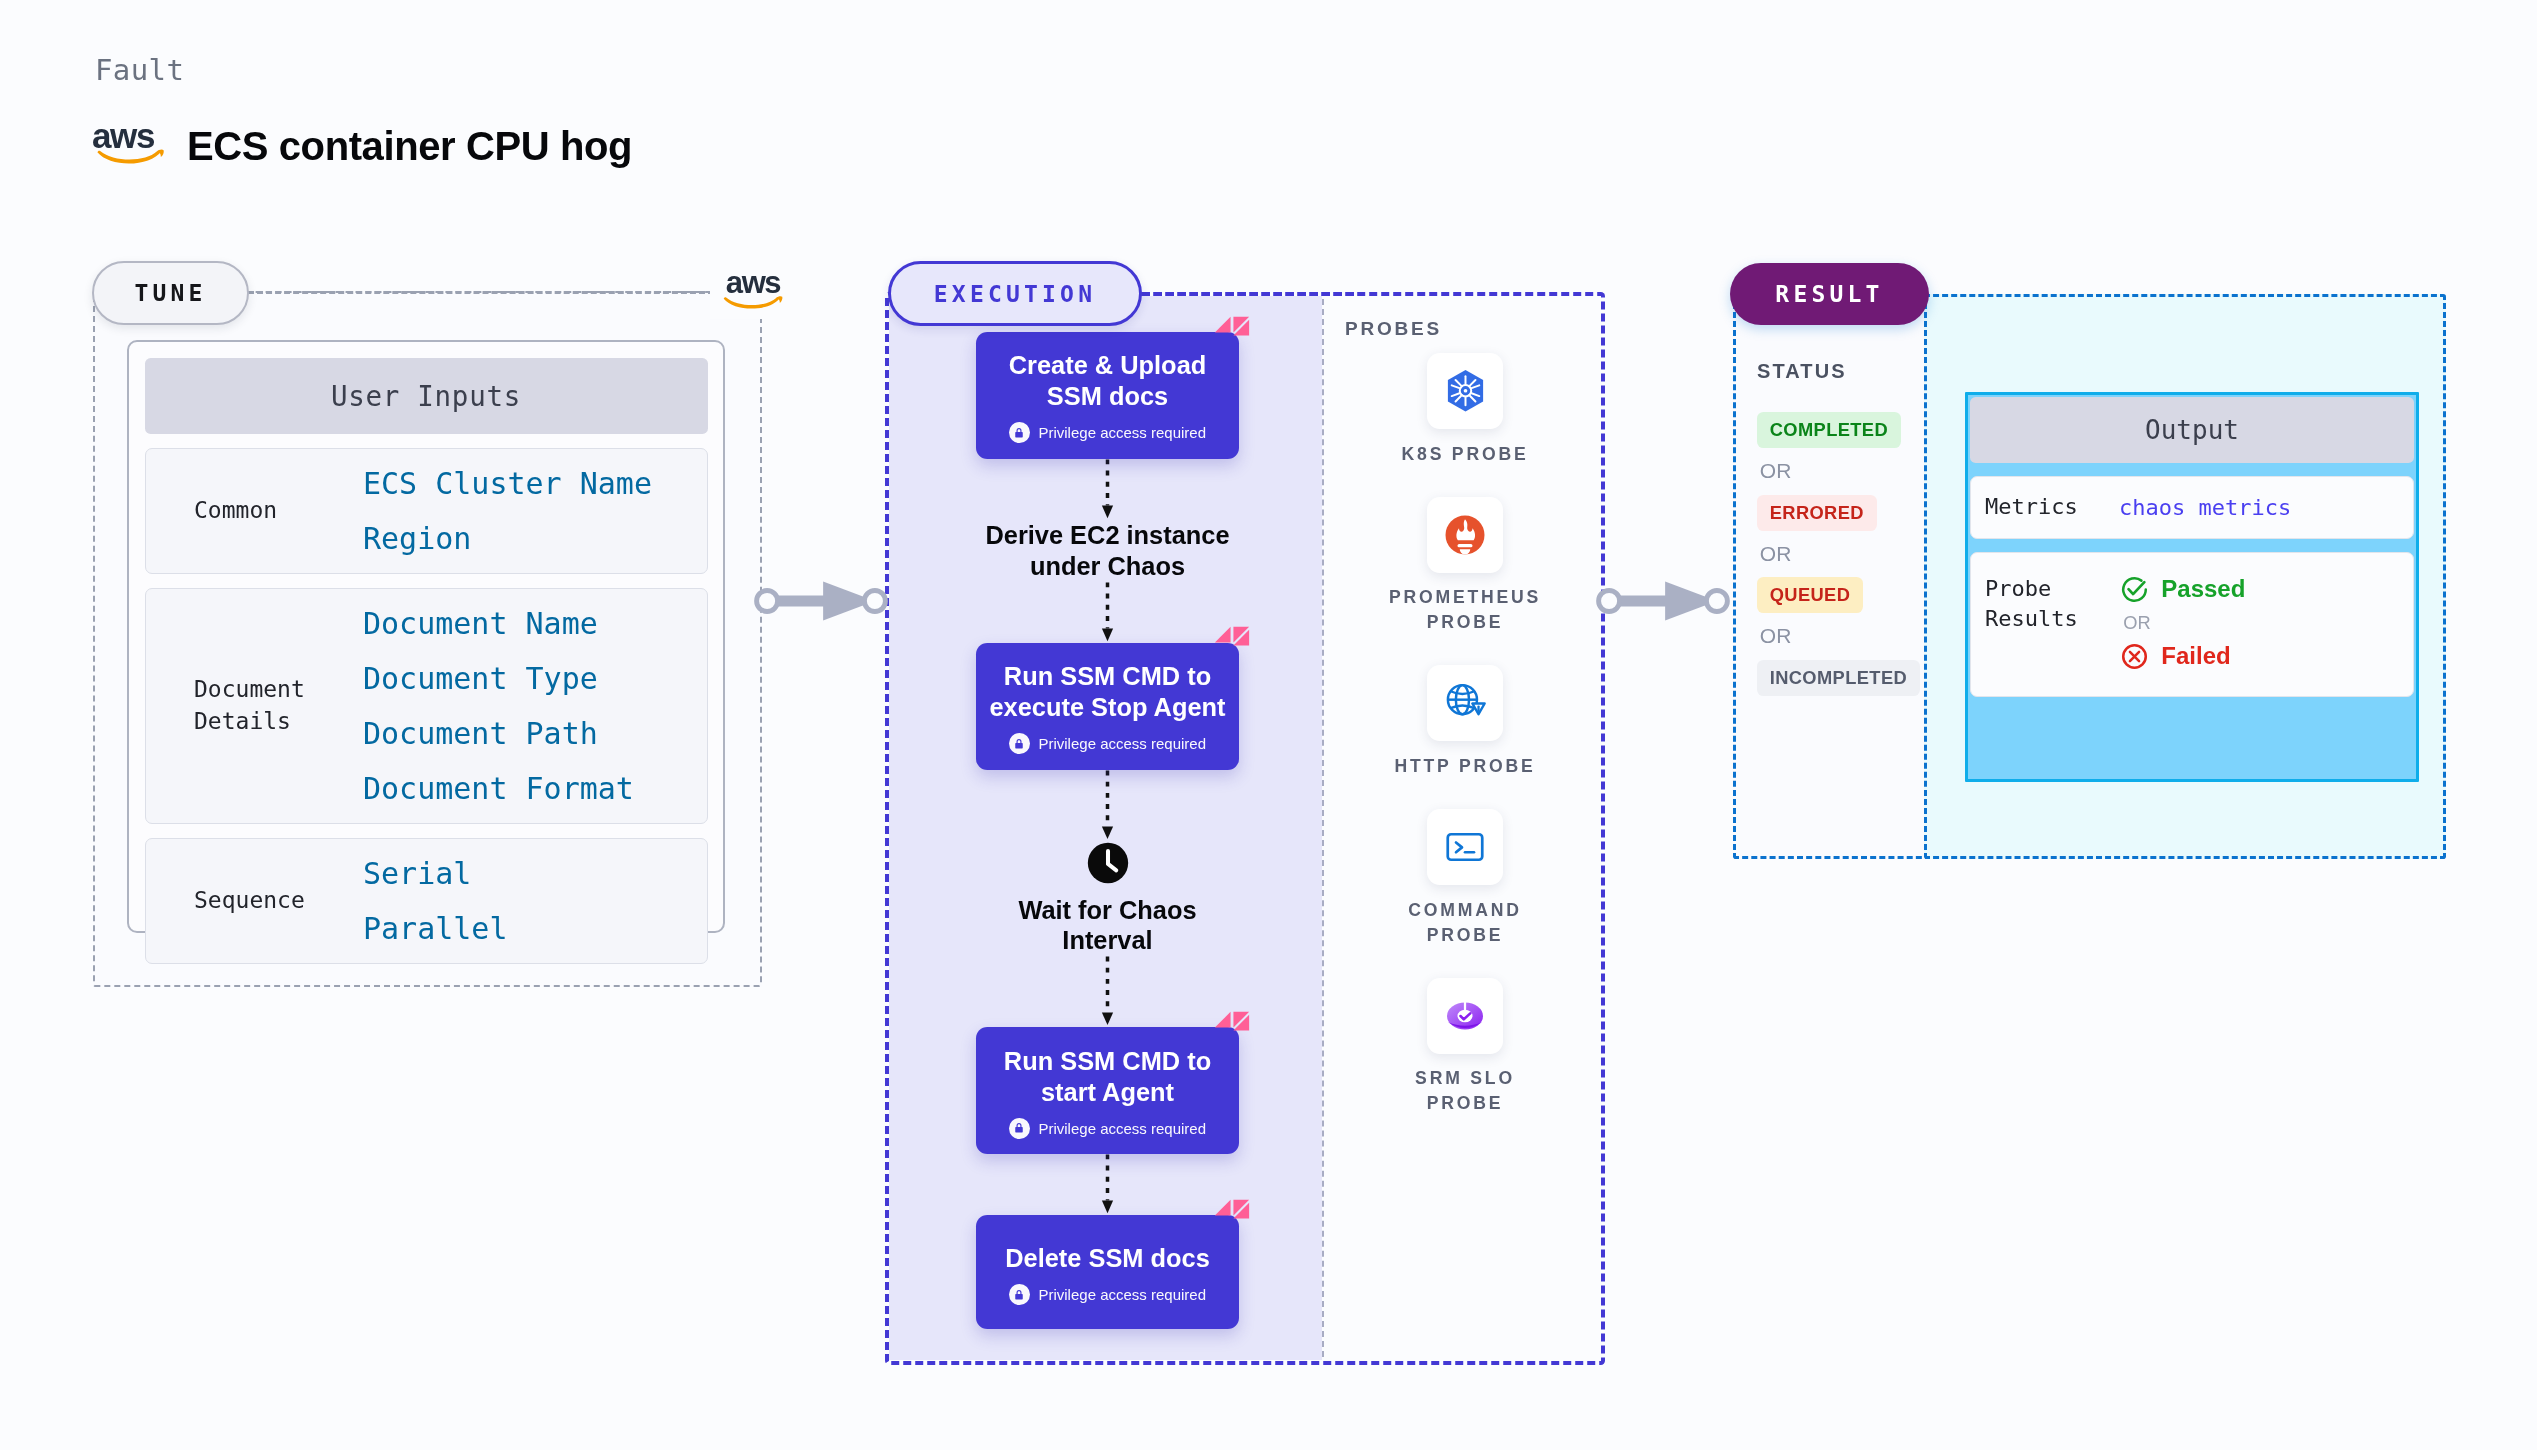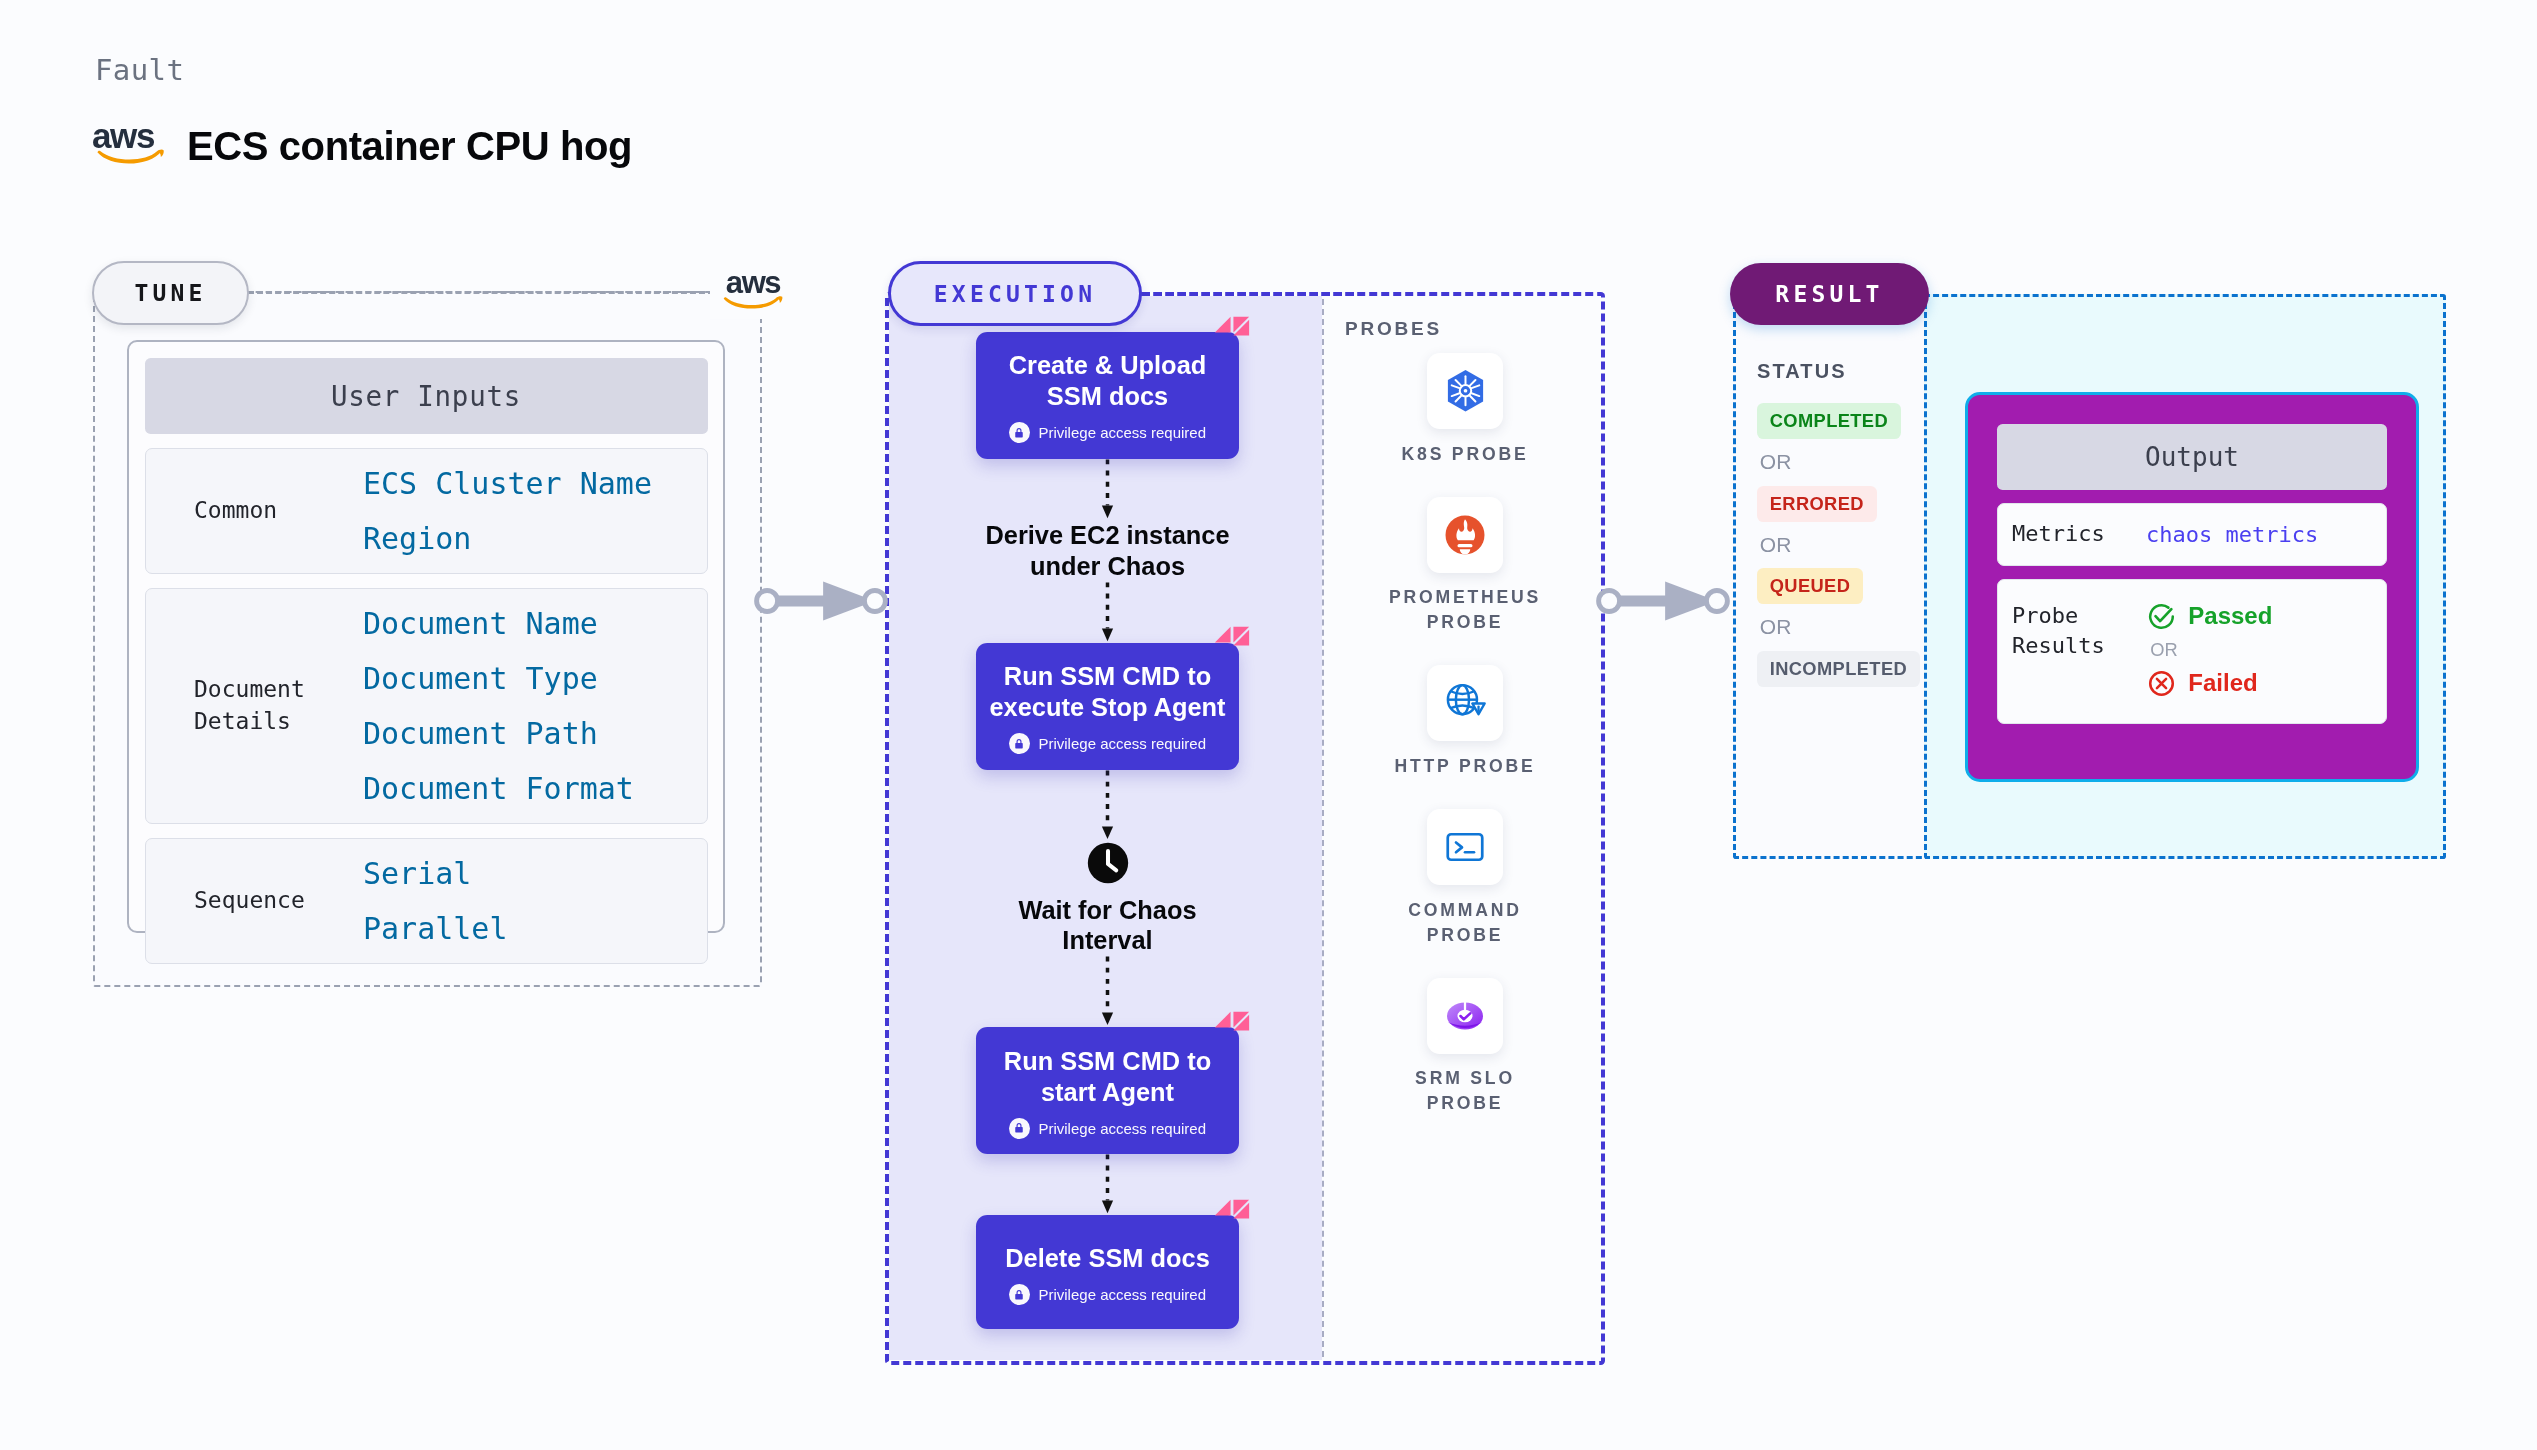--- a/index.html
+++ b/index.html
@@ -186,43 +186,43 @@
   
   .status-box {
     left: 1733px; top: 294px; width: 198px; height: 565px;
     background: #fafbfe; border: 3.5px dashed #0b72ce; border-radius: 2.8px;
   }
   .status-inner {
     position: absolute; left: 1757px; top: 360px; width: 176px; z-index: 4;
   }
   .status-title {
     font-size: 20px; font-weight: bold; letter-spacing: 2.1px; color: #4a5161;
-    margin-bottom: 20px;
+    margin-bottom: 29px;
   }
   .badge {
     display: inline-block; padding: 7px 12.7px; border-radius: 6.4px;
     font-size: 18.3px; font-weight: bold; letter-spacing: 0.4px;
   }
   .b-completed { background: #d9f5dd; color: #0a8419; }
   .b-errored   { background: #fdeaea; color: #c5241a; }
   .b-queued    { background: #fdeec2; color: #c5241a; }
   .b-incomplete{ background: #eef0f4; color: #555c6d; }
   .or-text {
     font-size: 21px; color: #8b92a3; margin: 11.3px 0 11.3px 2.8px;
     font-family: "Liberation Sans", sans-serif;
   }
 
   .out-box {
     left: 1924px; top: 294px; width: 522px; height: 565px;
     background: #e9fafd; border: 3.5px dashed #0b72ce; border-radius: 2.8px;
   }
   .out-card {
     position: absolute; left: 1965px; top: 392px; width: 454px; height: 390px;
-    background: #a21caf; border: 3.5px solid #0fadea; border-radius: 15px;
-    padding: 29px; z-index: 4;
+    background: #7dd3fc; border: 3.5px solid #0fadea; border-radius: 1px;
+    padding: 2px; z-index: 4;
   }
   .out-head {
     height: 66px; background: #d7d8e4; border-radius: 5.6px;
     display: flex; align-items: center; justify-content: center;
     font-family: "DejaVu Sans Mono", monospace;
     font-size: 26px; color: #3b3f4d;
   }
   .out-sec {
     margin-top: 12.7px; background: #fbfcfe; border: 1.4px solid #e2e5ec;
     border-radius: 7px; display: flex; align-items: center;

